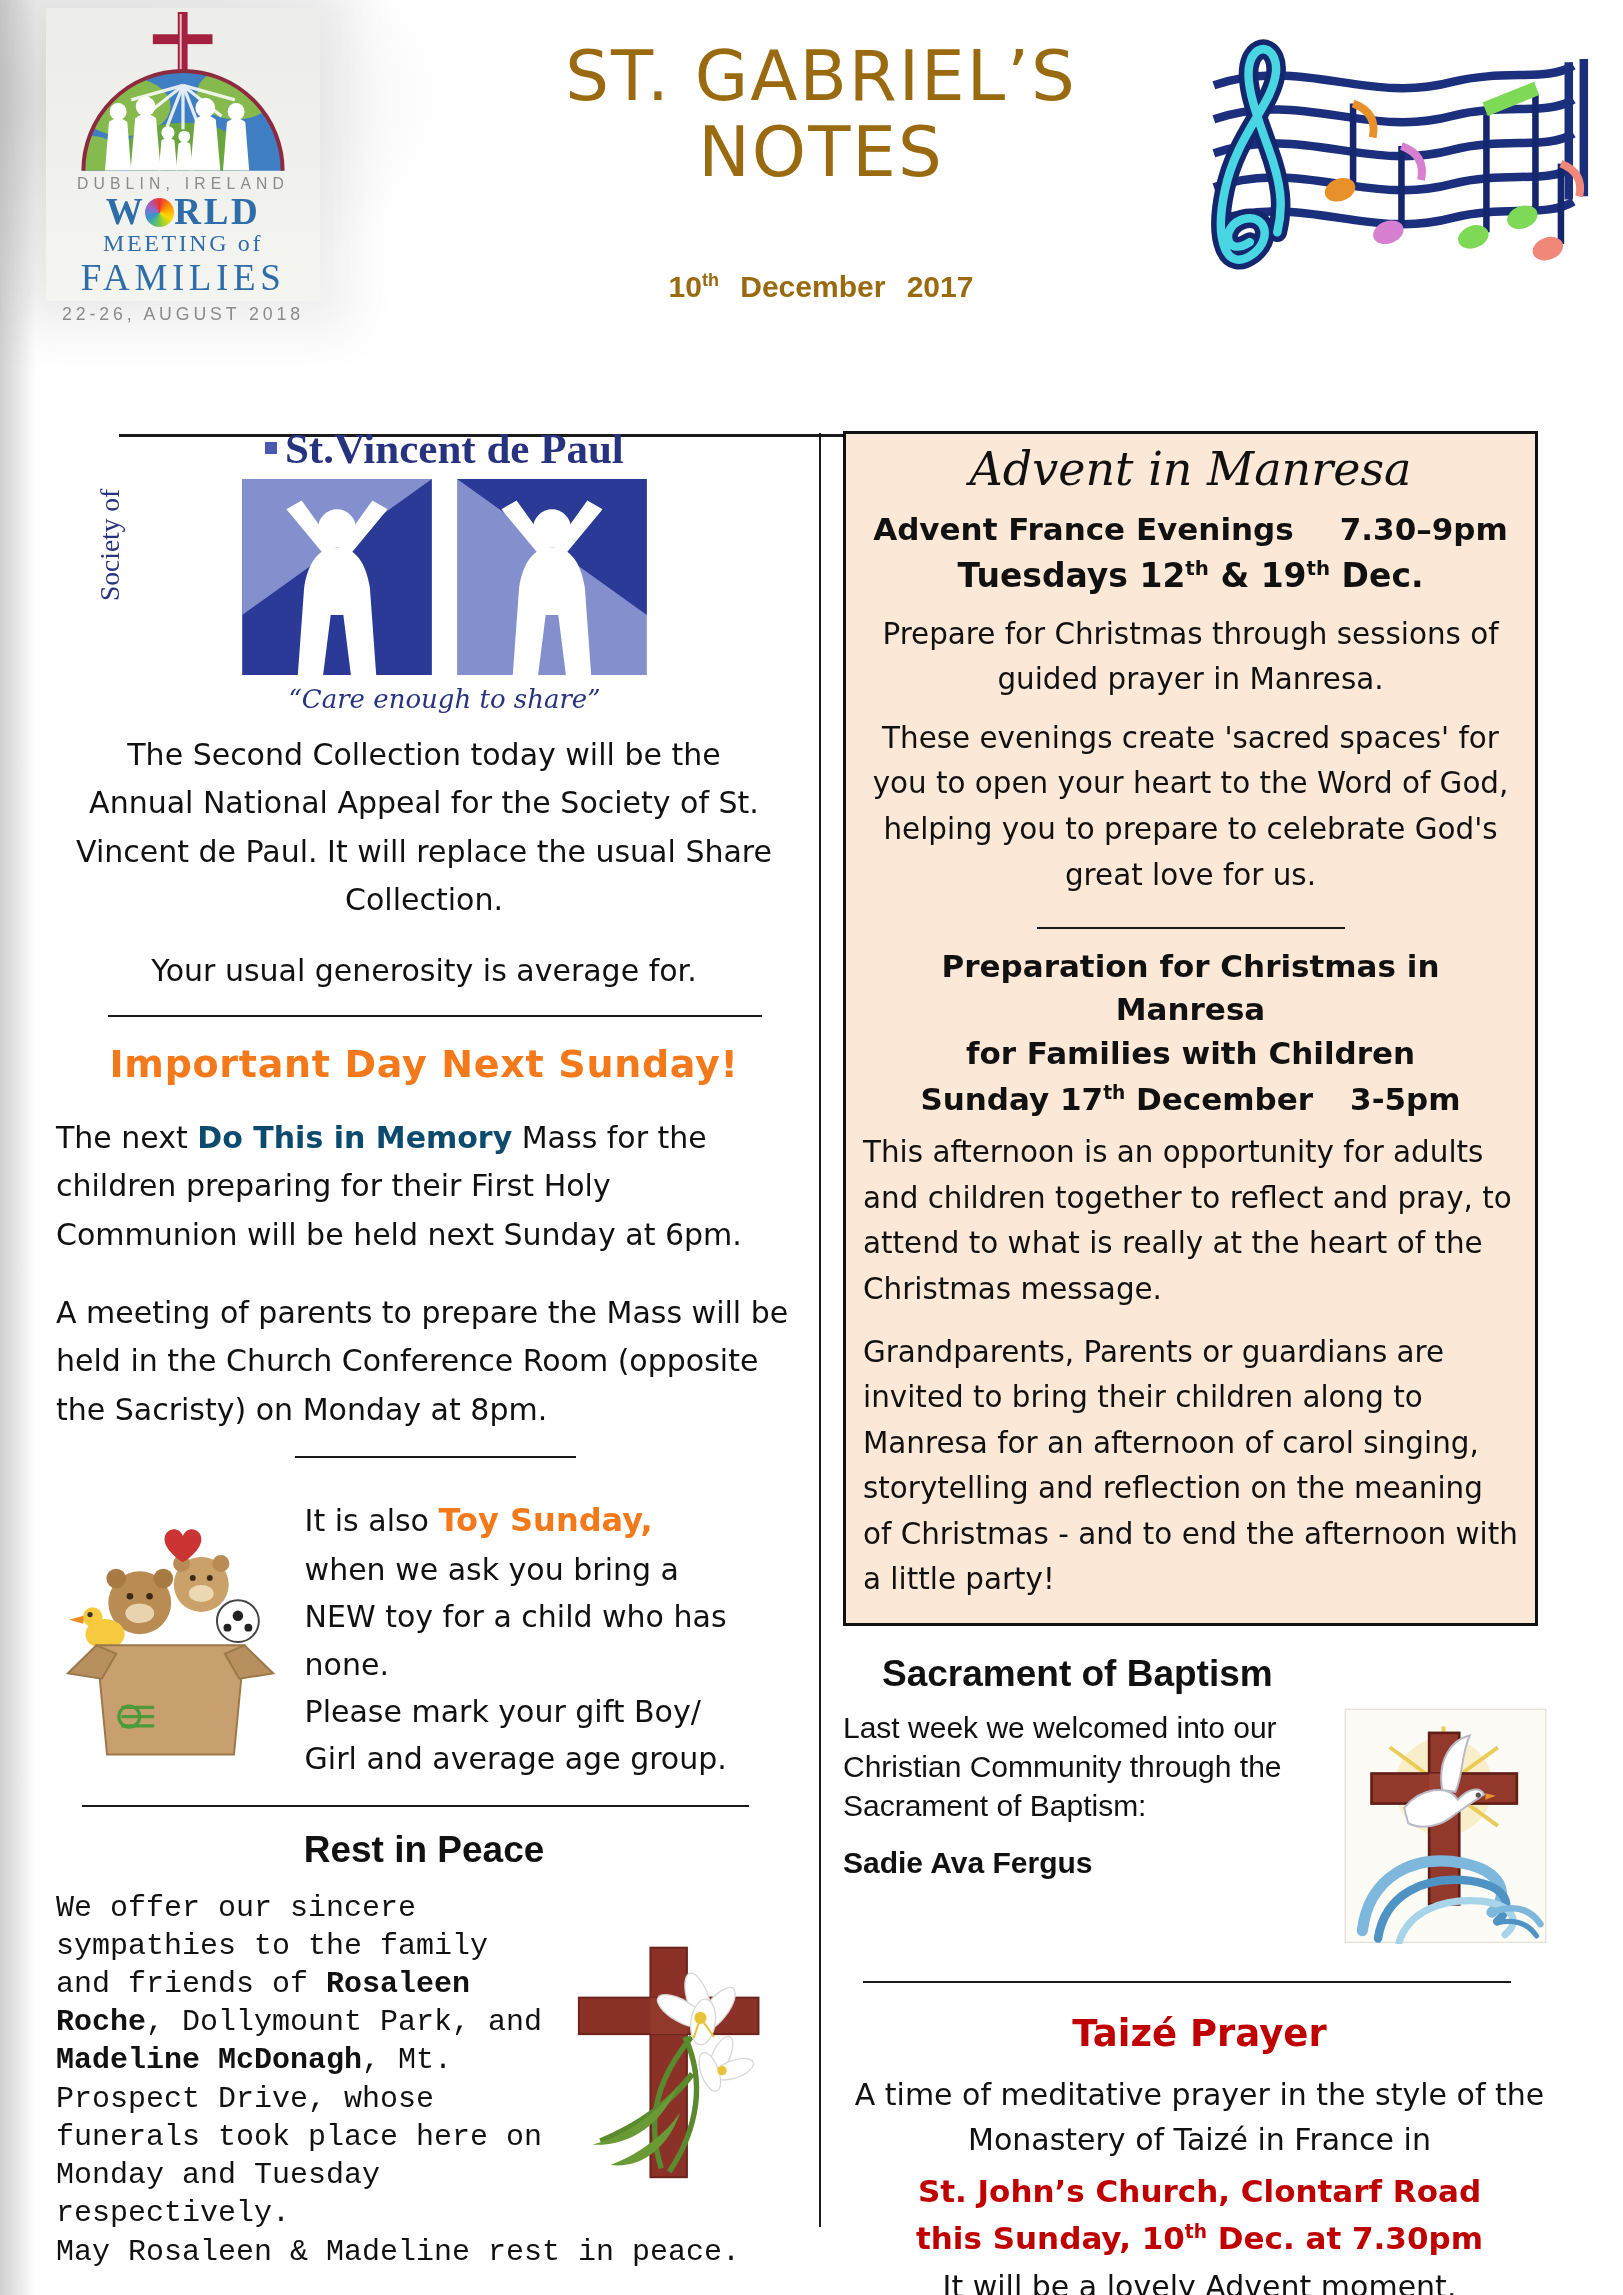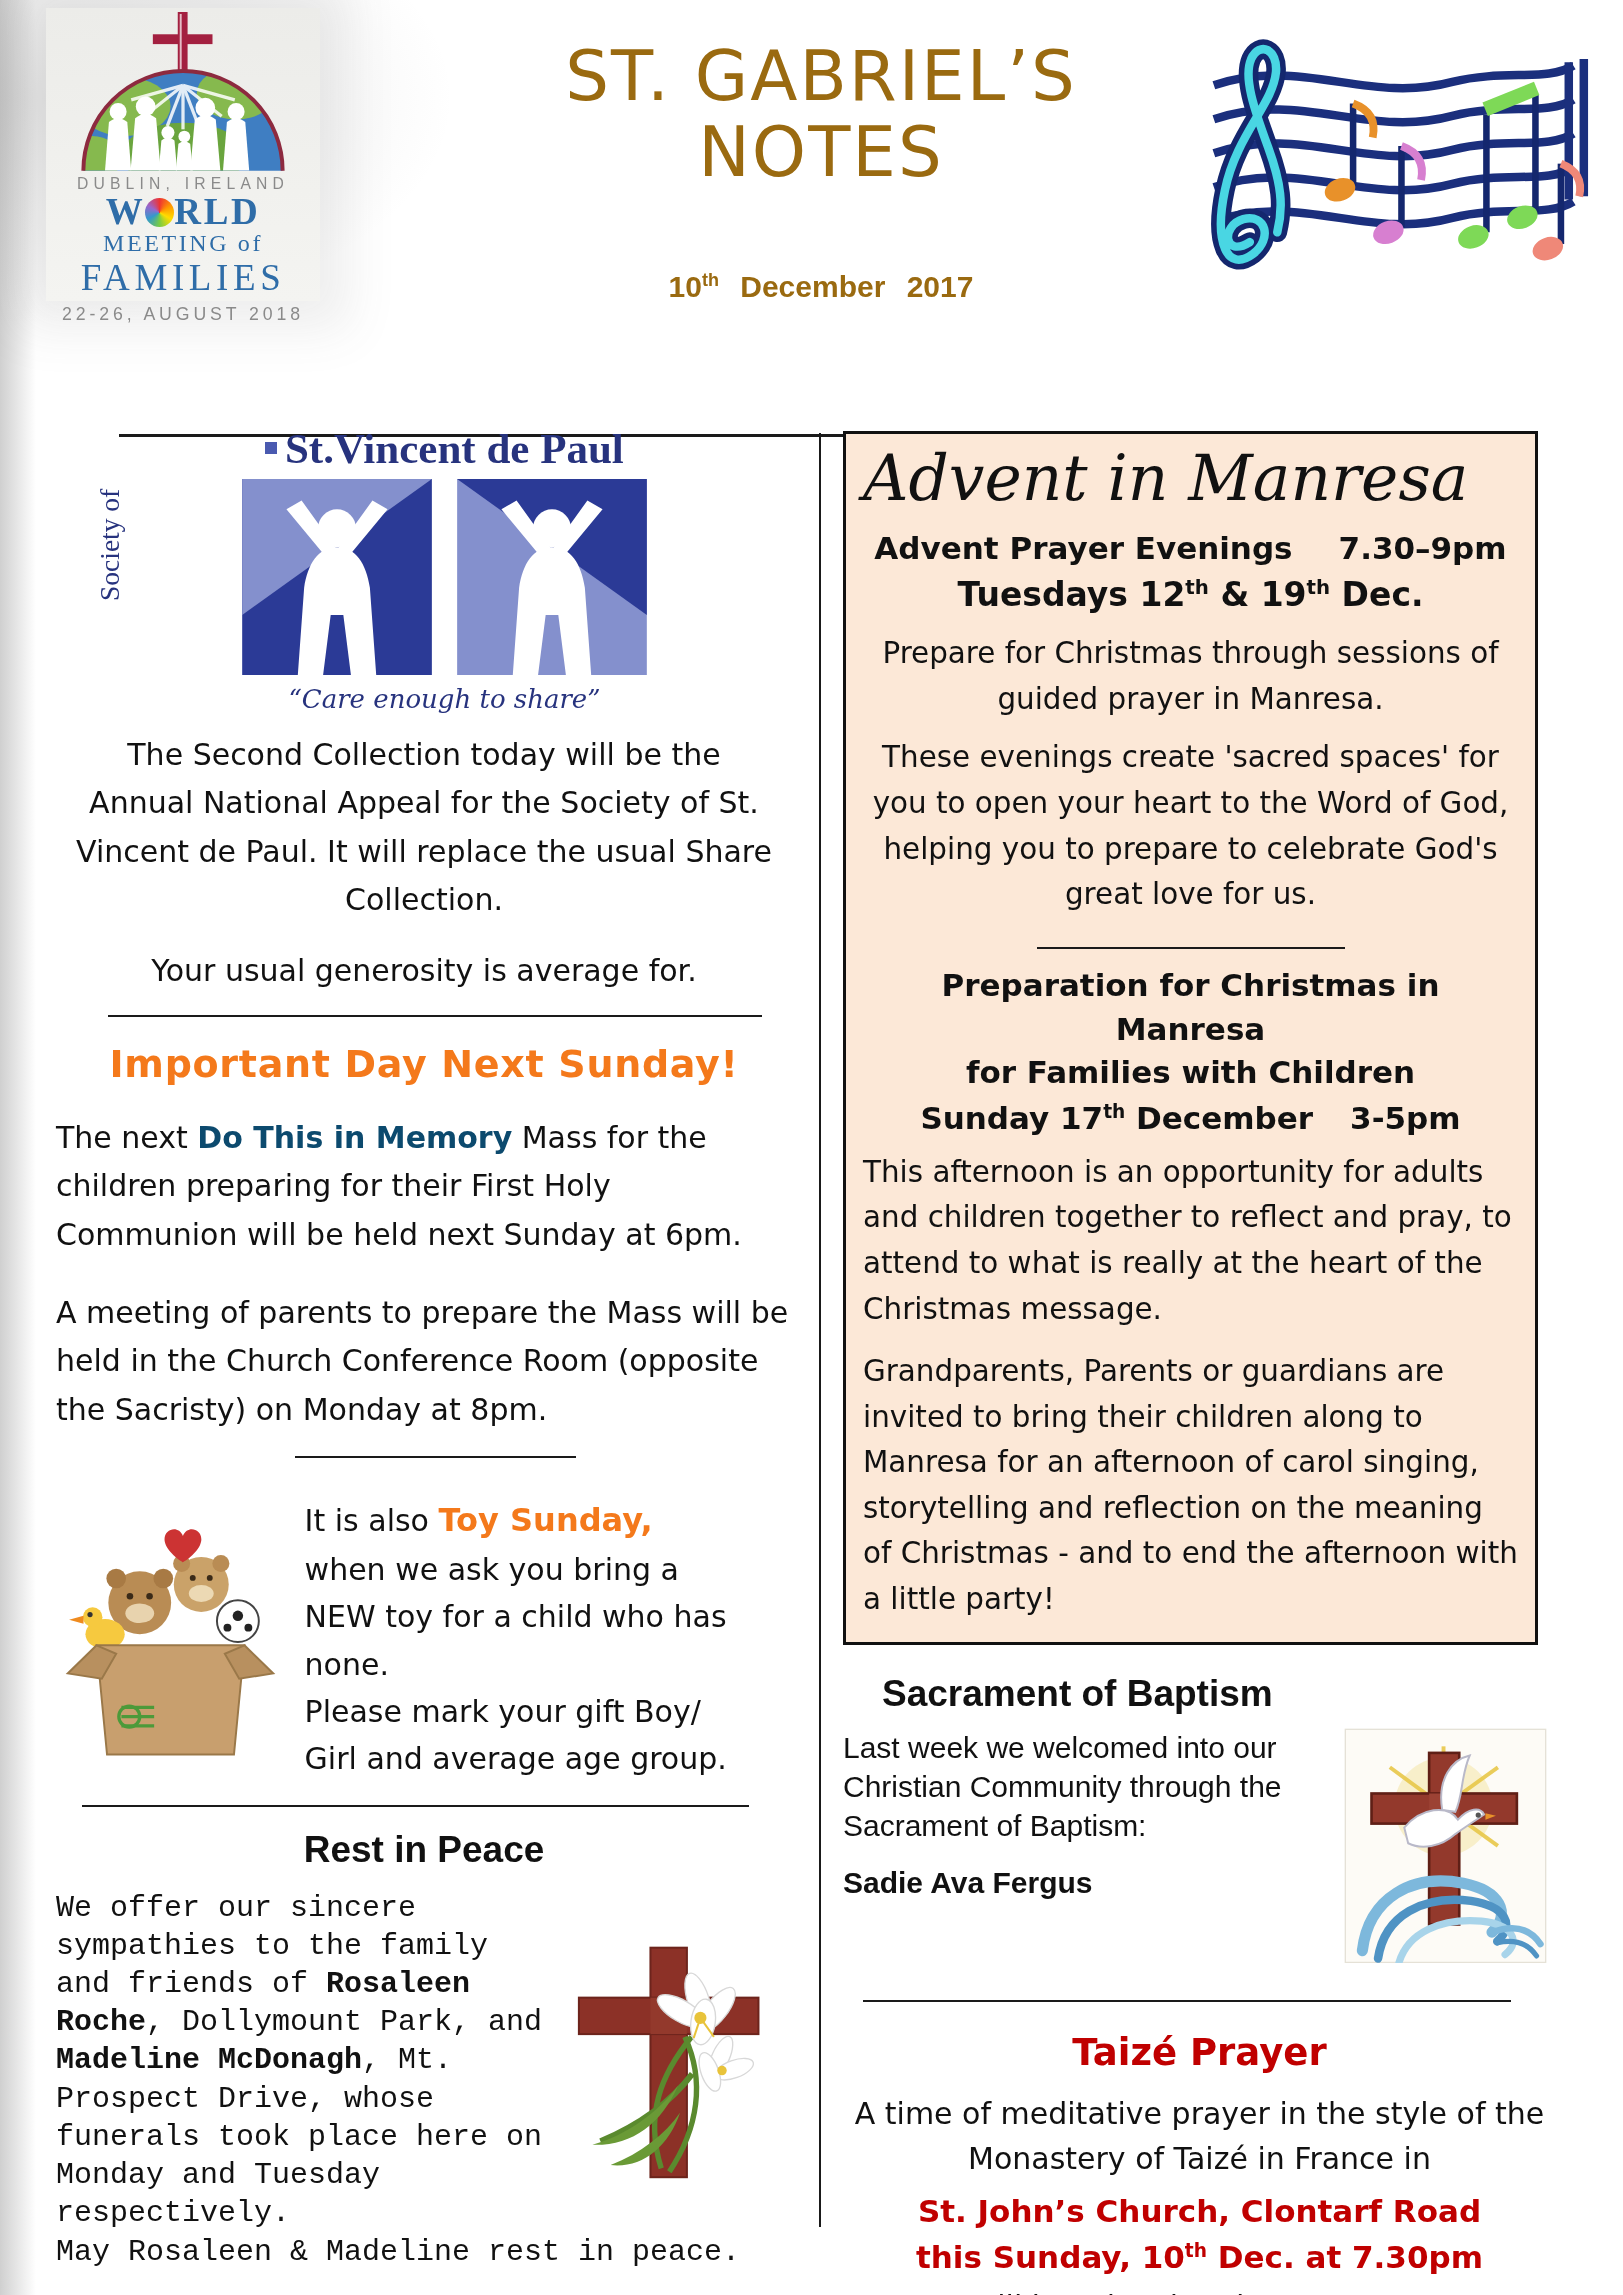--- a/index.html
+++ b/index.html
@@ -68,21 +68,21 @@
   .rip-head{font-family:"Liberation Sans",sans-serif;font-weight:bold;font-size:37px;text-align:center;margin-top:22px;}
   .rip-row{margin-top:18.3px;display:flex;}
   .rip-text{width:497px;font-size:30px;line-height:1.27;}
   .rip-img{width:216px;margin-left:6.5px;}
   .rip-close{font-size:30px;line-height:1.27;margin-top:1.3px;}
   b{font-weight:bold;}
 
   
   .manresa{border:3.3px solid #111;background:#fce8d7;width:695px;box-sizing:border-box;
     padding:9.2px 17px 19.6px 17px;font-size:29.4px;line-height:1.55;}
-  .man-title{font-family:"DejaVu Serif",serif;font-style:italic;font-size:63px;line-height:1.15;}
+  .man-title{font-family:"DejaVu Serif",serif;font-style:italic;font-size:46px;text-align:center;line-height:1.15;}
   .man-bold{font-weight:bold;text-align:center;font-size:31px;margin-top:11.8px;line-height:1.4;}
   .man-gap{display:inline-block;width:46px;}
   .man-gap2{display:inline-block;width:37px;}
   .man-p-c{text-align:center;margin-top:13px;}
   .man-p-l{text-align:left;margin-top:17px;}
   .man-rule{width:308px;height:2px;background:#1a1a1a;margin:29px auto 6.5px auto;}
   .bap-head{font-family:"Liberation Sans",sans-serif;font-weight:bold;font-size:37px;margin:27.5px 0 0 39px;}
   .bap-row{display:flex;margin-top:13px;}
   .bap-text{width:491px;font-family:"Liberation Sans",sans-serif;font-size:30px;line-height:1.3;}
   .bap-name{font-weight:bold;margin-top:18.3px;}
@@ -299,21 +299,21 @@
       <circle cx="240" cy="200" r="7" fill="#e8c33a"></circle>
     </svg>
   </div>
   <div class="rip-close arial">May Rosaleen &amp; Madeline  rest in peace.</div>
 </div>
 
 <div class="right-col">
 
   <div class="manresa">
     <div class="man-title">Advent in Manresa</div>
-    <div class="man-bold"><span>Advent Prayer Evenings</span><span class="man-gap"></span><span>7.30–9pm</span></div>
+    <div class="man-bold"><span>Advent France Evenings</span><span class="man-gap"></span><span>7.30–9pm</span></div>
     <div class="man-bold" style="margin-top:1.3px;font-size:33px;"><span>Tuesdays 12</span><sup>th</sup><span> &amp; 19</span><sup>th</sup><span> Dec.</span></div>
     <div class="man-p-c">Prepare for Christmas through sessions of guided prayer in Manresa.</div>
     <div class="man-p-c">These evenings create 'sacred spaces' for you to open your heart to the Word of God, helping you to prepare to celebrate God's great love for us.</div>
     <div class="man-rule"></div>
     <div class="man-bold" style="margin-top:15.7px;">
       <div>Preparation for Christmas in Manresa</div>
       <div>for Families with Children</div>
     </div>
     <div class="man-bold" style="margin-top:2.6px;"><span>Sunday 17</span><sup>th</sup><span> December</span><span class="man-gap2"></span><span>3-5pm</span></div>
     <div class="man-p-l" style="margin-top:9.2px;">This afternoon is an opportunity for adults and children together to reflect and pray, to attend to what is really at the heart of the Christmas message.</div>

